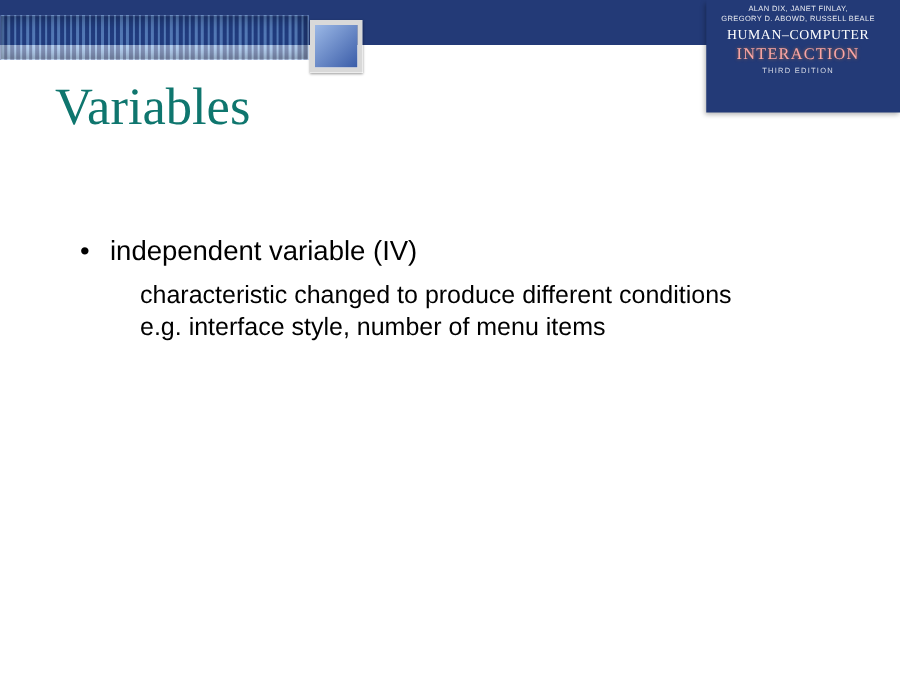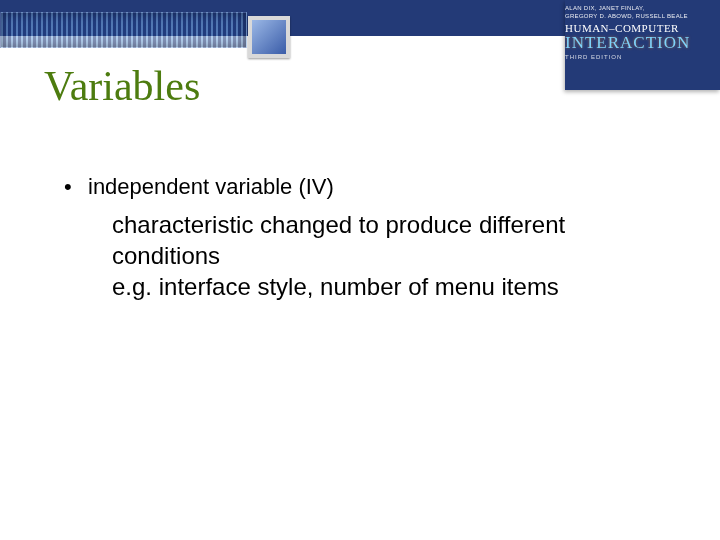--- a/index.html
+++ b/index.html
@@ -47,85 +47,85 @@
     border: 4px solid #d9d9d9;
     box-shadow: 0 1px 2px rgba(0,0,0,0.4);
   }
   .book-block {
     position: absolute;
     top: 0; right: 0;
     width: 155px; height: 90px;
     background: #233a77;
     box-shadow: -1px 2px 4px rgba(0,0,0,0.3);
     color: #fff;
-    text-align: left;
+    text-align: center;
     padding: 4px 8px 0 0;
     box-sizing: border-box;
   }
   .book-authors {
     font-size: 6px;
     letter-spacing: 0.3px;
     line-height: 8px;
     opacity: 0.9;
   }
   .book-title-1 {
     font-family: "Times New Roman", serif;
     font-size: 11px;
     letter-spacing: 0.5px;
     margin-top: 2px;
   }
   .book-title-2 {
     font-family: "Times New Roman", serif;
-    font-size: 17px;
-    color: #7dd3fc;
+    font-size: 13px;
+    color: #fca5a5;
     letter-spacing: 1px;
     line-height: 17px;
     text-shadow: 0 0 3px rgba(255,140,30,0.6);
   }
   .book-edition {
     font-size: 6px;
     letter-spacing: 1px;
     opacity: 0.8;
     margin-top: 3px;
   }
 
   
   .slide-title {
     position: absolute;
     top: 62px; left: 44px;
     font-family: "Comic Sans MS", "Segoe Script", cursive;
     font-size: 42px;
     font-weight: 400;
-    color: #4d7c0f;
+    color: #0f766e;
   }
 
   .content {
     position: absolute;
-    top: 173px;
+    top: 187px;
     left: 64px;
     width: 600px;
     font-size: 22px;
     line-height: 1.25;
   }
 
   .bullet {
     margin-bottom: 8px;
     position: relative;
     padding-left: 24px;
   }
   .bullet::before {
     content: "•";
     position: absolute;
     left: 0;
     top: 0;
     font-size: 22px;
   }
   .sub {
     margin: 4px 0 28px 48px;
-    font-size: 24px;
+    font-size: 20px;
     line-height: 1.3;
   }
 </style>
 </head>
 <body>
 
 <div class="banner">
   <div class="banner-bar"></div>
   <div class="digits-strip"></div>
   <div class="logo-square"></div>

